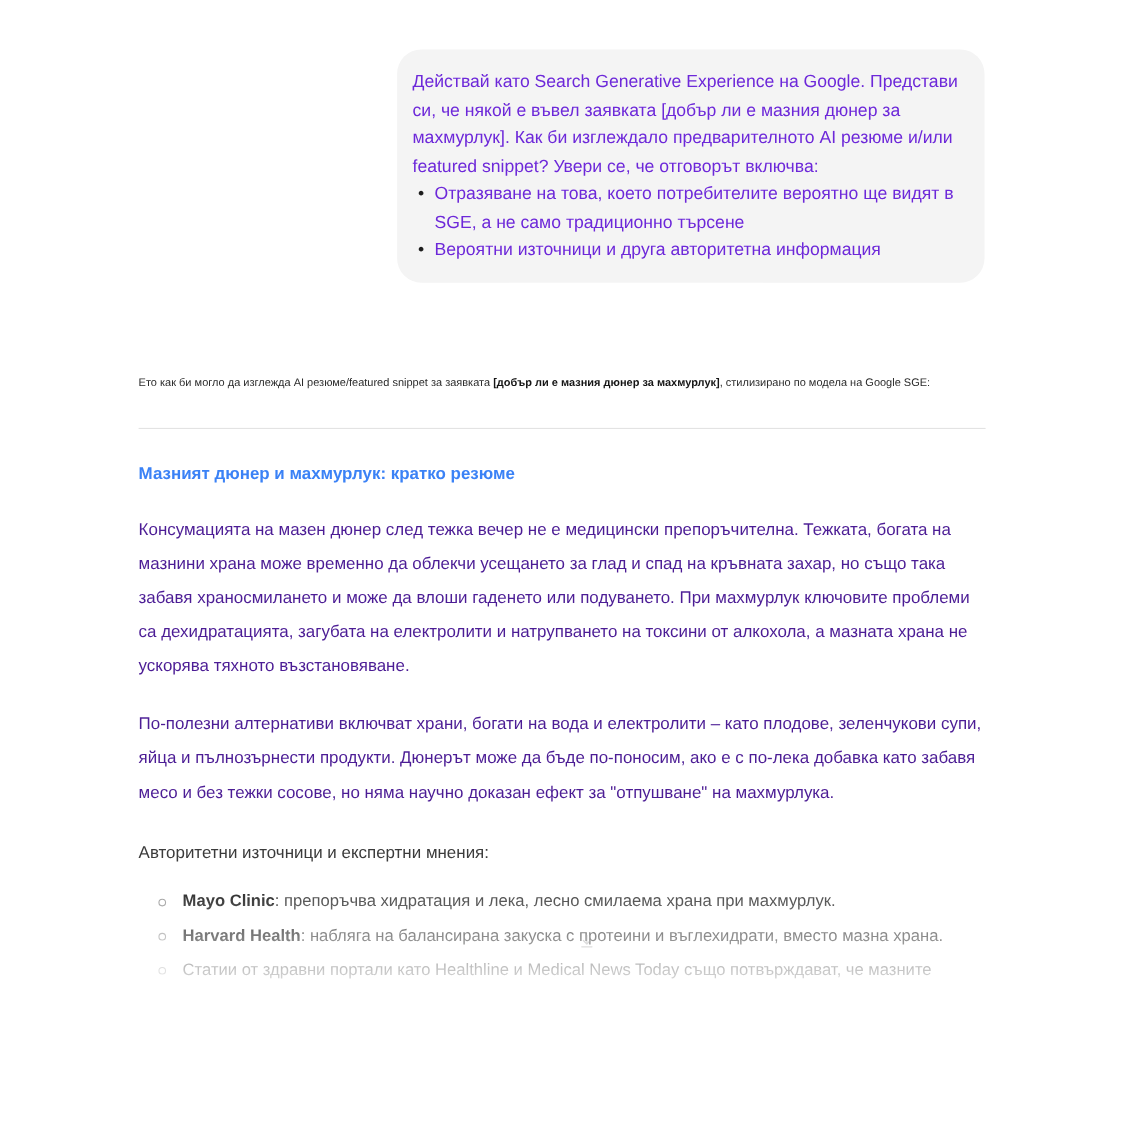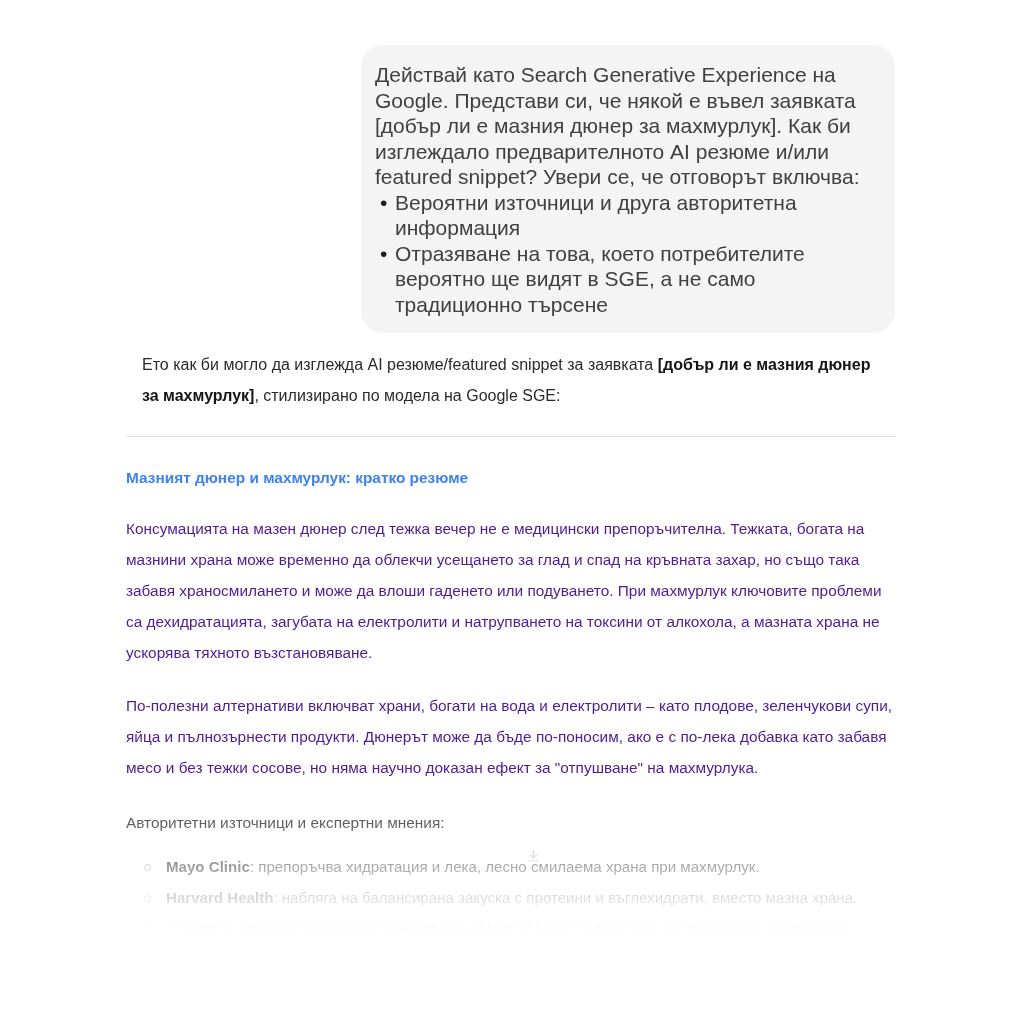--- a/index.html
+++ b/index.html
@@ -34,23 +34,23 @@
     justify-content: flex-end;
     padding-right: 129px;
     box-sizing: border-box;
   }
   .prompt-bubble {
     background: #f4f4f4;
     border-radius: 22px;
     padding: 17px 21px 16px 14px;
     width: 534px;
     box-sizing: border-box;
-    font-size: 21px;
+    font-size: 16px;
     line-height: 25.5px;
-    color: #404040;
+    color: #6d28d9;
   }
   .prompt-bubble p {
     margin: 0;
   }
   .prompt-bullets {
     margin: 0;
     padding: 0;
     list-style: none;
   }
   .prompt-bullets li {
@@ -67,22 +67,22 @@
   }
 
   
   .answer {
     position: absolute;
     top: 333px;
     left: 126px;
     width: 770px;
   }
   .intro {
-    margin: 16px;
-    font-size: 16px;
+    margin: 0;
+    font-size: 10px;
     line-height: 31px;
     color: #2a2a2a;
   }
   .intro b {
     font-weight: 700;
     color: #151515;
   }
 
   .divider {
     margin: 25px 0 0 0;
@@ -178,22 +178,22 @@
 </style>
 </head>
 <body>
 
 <div class="page">
 
   <div class="prompt-row">
     <div class="prompt-bubble">
       <p>Действай като Search Generative Experience на Google. Представи си, че някой е въвел заявката [добър ли е мазния дюнер за махмурлук]. Как би изглеждало предварителното AI резюме и/или featured snippet? Увери се, че отговорът включва:</p>
       <ul class="prompt-bullets">
+        <li>Отразяване на това, което потребителите вероятно ще видят в SGE, а не само традиционно търсене</li>
         <li>Вероятни източници и друга авторитетна информация</li>
-        <li>Отразяване на това, което потребителите вероятно ще видят в SGE, а не само традиционно търсене</li>
       </ul>
     </div>
   </div>
 
   <div class="answer">
 
     <p class="intro"><span>Ето как би могло да изглежда AI резюме/featured snippet за заявката </span><b>[добър ли е мазния дюнер за махмурлук]</b><span>, стилизирано по модела на Google SGE:</span></p>
 
     <hr class="divider">
 

